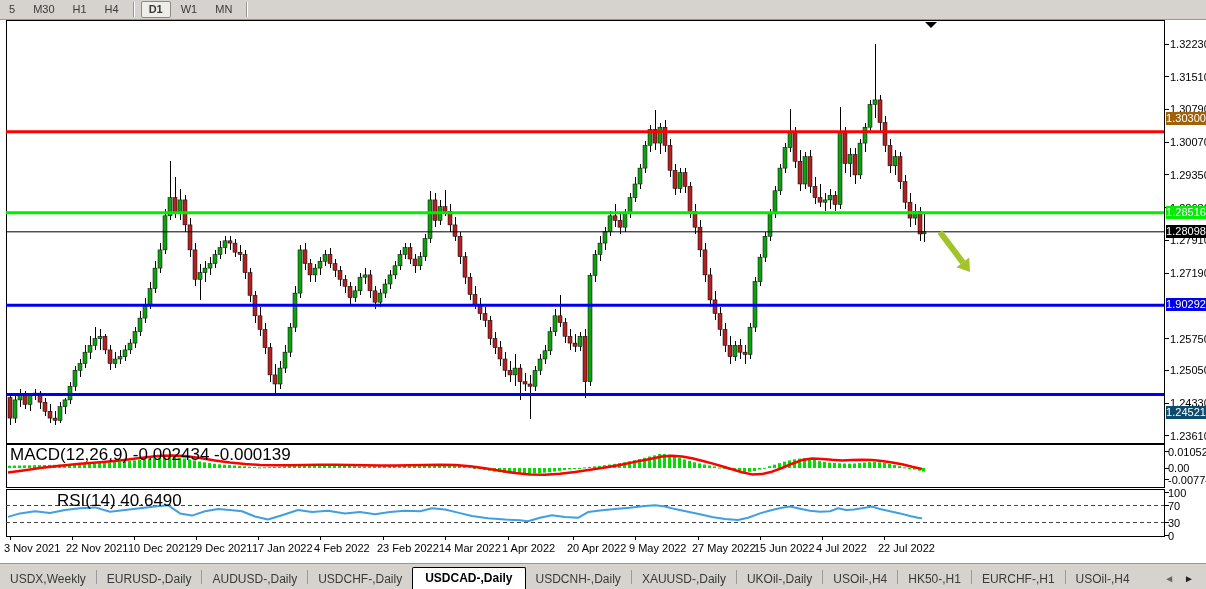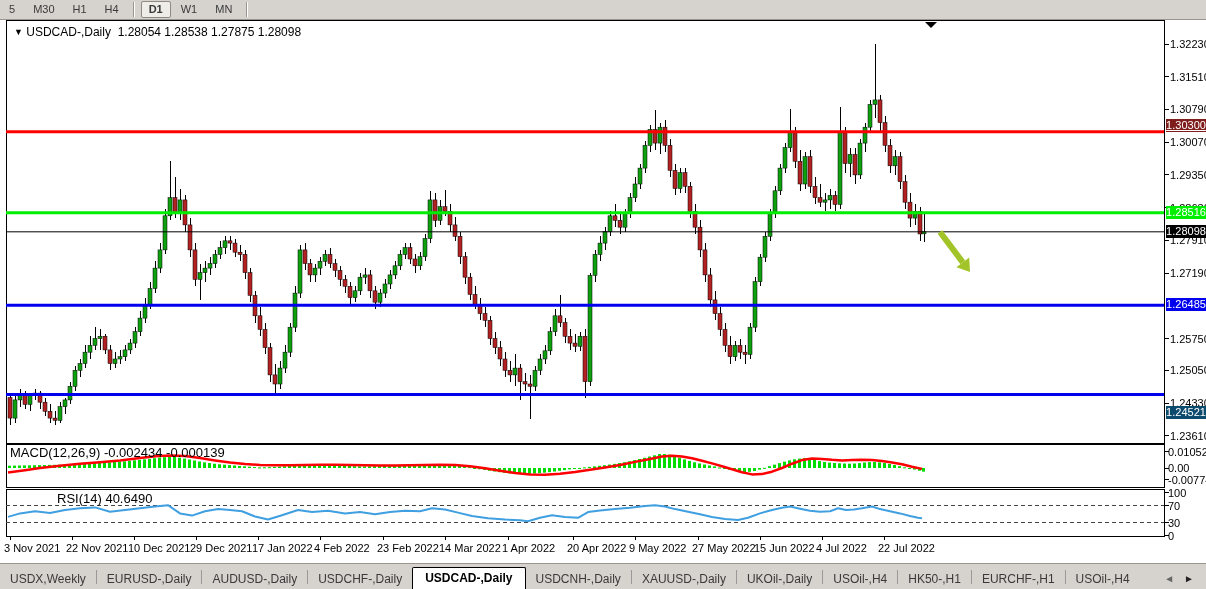--- a/index.html
+++ b/index.html
@@ -7,21 +7,21 @@
   
   #toolbar{position:absolute;left:0;top:0;width:1206px;height:19px;background:#d6d3ce;border-bottom:1px solid #9a968f;display:flex;align-items:center;}
   .tfbtn{font-size:11px;color:#3a3a3a;padding:1px 8px;margin:0 1px;height:15px;line-height:15px;cursor:pointer;}
   .tfbtn.active{background:#efede8;border:1px solid #8d8a84;border-radius:2px;padding:0 7px;font-weight:bold;}
   .tbsep{width:1px;height:15px;background:#9a968f;border-right:1px solid #fff;margin:0 5px;}
   
   #chartwrap{position:absolute;left:0;top:20px;width:1206px;height:543px;background:#fff;}
   #gfx{position:absolute;left:0;top:0;}
   #chart-title{position:absolute;left:14px;top:5px;font-size:12px;color:#000;white-space:pre;}
   #chart-title .tri{font-size:9px;vertical-align:1px;}
-  .panel-label{position:absolute;font-size:13px;color:#000;white-space:pre;}
+  .panel-label{position:absolute;font-size:17px;color:#000;white-space:pre;}
   #macd-label{left:10px;top:425px;}
   #rsi-label{left:10px;top:471px;margin-left:47px;}
   .badge{position:absolute;left:1166px;width:40px;height:13px;line-height:13px;font-size:11px;color:#fff;text-align:center;padding:0 0;}
   
   #tabbar{position:absolute;left:0;top:563px;width:1206px;height:26px;background:#d6d3ce;border-top:1px solid #9a968f;display:flex;align-items:flex-end;}
   .tab{font-size:12px;color:#3a3a3a;padding:3px 10px 4px 10px;white-space:nowrap;cursor:pointer;position:relative;}
   .tab.active{background:#fff;border:1px solid #000;border-bottom:none;font-weight:bold;color:#000;border-radius:2px 2px 0 0;padding:3px 12px 5px 12px;}
   .tabsep{width:1px;height:14px;background:#999;margin:0 0 6px 0;}
   #tab-scroll{margin-left:auto;display:flex;align-items:center;gap:10px;padding:0 12px 6px 0;font-size:10px;color:#222;}
   #tab-scroll span{cursor:pointer;}
@@ -691,28 +691,27 @@
           <rect x="918" y="448" width="3" height="2.7397260273972392" fill="#00dd00"></rect>
           <rect x="922" y="448" width="3" height="3.6529680365296713" fill="#00dd00"></rect>
         </g>
         <polyline points="8,452.6 25,450.3 40,448.0 60,445.7 80,443.7 100,442.2 120,440.4 140,438.1 158,436.1 172,435.5 185,436.1 200,438.1 215,440.4 230,442.5 245,444.0 260,445.0 275,445.3 290,445.3 305,445.0 320,444.7 335,444.7 350,445.0 365,445.3 380,445.6 395,445.6 410,445.3 425,445.0 440,444.7 455,445.0 470,446.2 485,448.3 500,450.7 515,452.9 530,454.4 545,454.7 560,453.8 575,452.0 590,449.8 605,447.4 620,445.0 635,441.9 650,438.9 662,436.6 672,435.8 682,436.4 692,438.3 702,440.7 712,443.4 722,446.2 732,449.2 742,452.3 752,454.4 762,454.1 772,451.7 782,448.0 792,443.7 802,440.1 812,438.6 822,438.9 832,439.8 842,440.4 852,440.1 862,439.8 872,440.1 882,441.0 892,442.5 902,444.3 912,446.8 922,448.9" fill="none" stroke="#ff0000" stroke-width="2.5" stroke-linejoin="round"></polyline>
         <g stroke="#444" stroke-dasharray="4 3" shape-rendering="crispEdges">
           <line x1="6" y1="485.65999999999997" x2="1164" y2="485.65999999999997"></line>
           <line x1="6" y1="502.94" x2="1164" y2="502.94"></line>
         </g>
         <polyline points="8,496.9 20,493.4 35,491.3 50,493.0 65,490.0 80,488.3 95,487.4 110,491.7 125,490.0 140,488.3 155,486.5 168,485.2 180,493.4 192,495.6 205,491.3 218,489.1 230,490.0 242,491.3 255,496.5 268,499.5 282,495.2 298,490.0 312,492.1 328,490.8 345,493.4 360,492.1 375,494.3 390,492.1 405,490.8 420,491.3 432,488.3 445,489.5 458,492.6 472,496.0 488,498.2 505,499.5 520,500.3 528,501.2 540,497.8 552,495.2 565,496.9 578,497.8 588,492.1 600,490.4 615,489.1 630,487.8 645,486.1 655,485.2 665,486.5 675,489.1 688,491.7 700,494.3 712,496.9 725,499.1 738,499.9 748,497.8 760,493.4 772,490.0 782,487.8 790,486.5 800,488.7 810,490.8 820,491.7 830,491.3 838,488.3 846,490.0 854,489.5 862,488.3 872,486.5 880,489.1 890,491.3 900,493.4 910,496.0 918,497.8 922,498.3" fill="none" stroke="#3f9fe0" stroke-width="2" stroke-linejoin="round"></polyline>
       </svg>
-    <div id="chart-title"><span class="tri">▼</span> <span>USDCAD-,Daily</span>&nbsp;&nbsp;<span>1.28054 1.28538 1.27875 1.28098</span></div>
     <div id="macd-label" class="panel-label">MACD(12,26,9) -0.002434 -0.000139</div>
     <div id="rsi-label" class="panel-label">RSI(14) 40.6490</div>
     <div id="badges">
-        <div class="badge" style="top: 99px; background: #7f1d1d; text-decoration: underline;">1.30300</div>
+        <div class="badge" style="top: 92px; background: #a16207;">1.30300</div>
         <div class="badge" style="top: 185.818px; background: rgb(0, 238, 0);">1.28516</div>
         <div class="badge" style="top: 204.818px; background: rgb(0, 0, 0);">1.28098</div>
-        <div class="badge" style="top: 278.136px; background: rgb(0, 0, 238);">1.26485</div>
+        <div class="badge" style="top: 278.136px; background: rgb(0, 0, 238);">1.90292</div>
         <div class="badge" style="top: 386px; background: #0c4a6e;">1.24521</div>
       </div>
   </div>
 
   <div id="tabbar">
       <div class="tab">USDX,Weekly</div>
       <div class="tabsep"></div>
       <div class="tab">EURUSD-,Daily</div>
       <div class="tabsep"></div>
       <div class="tab">AUDUSD-,Daily</div>

